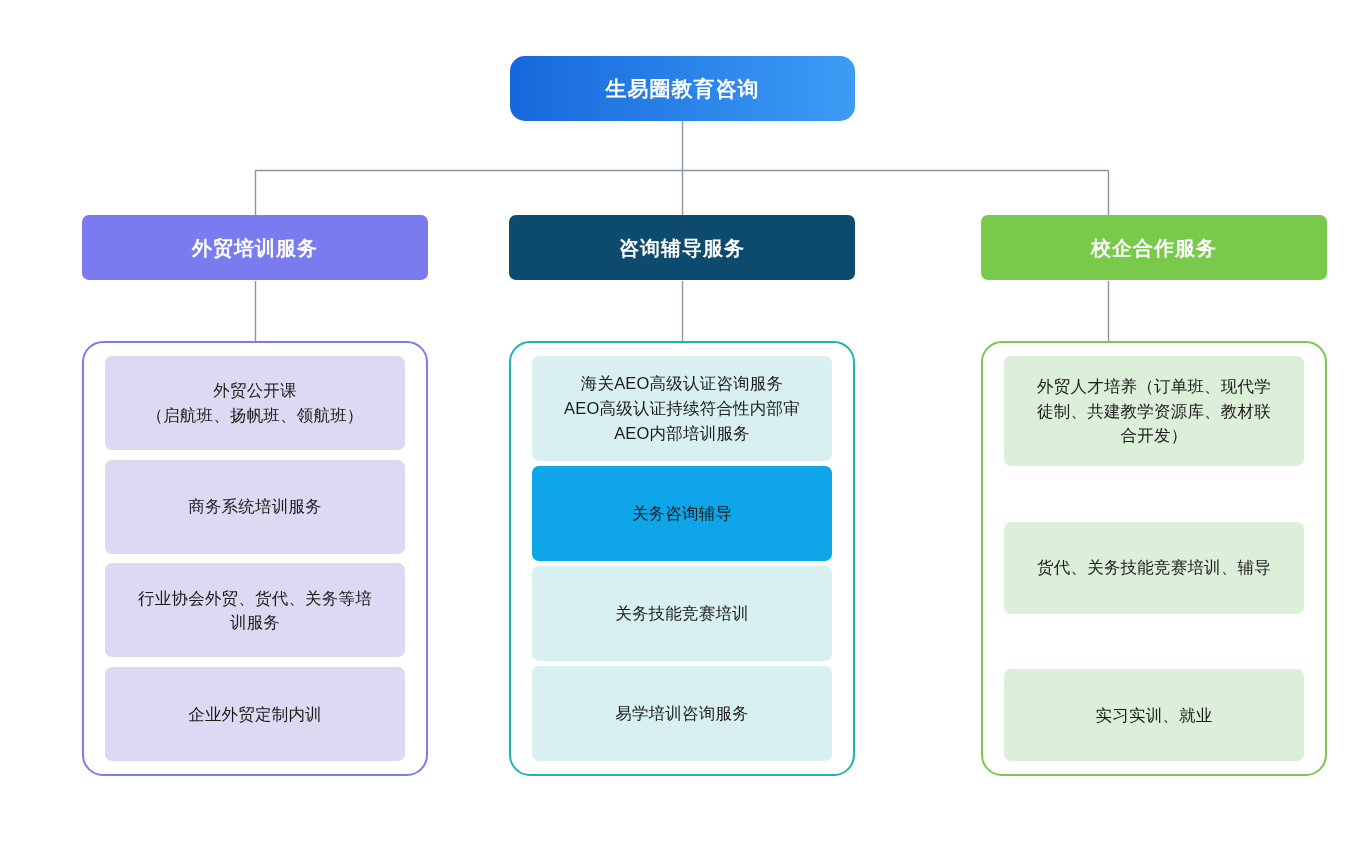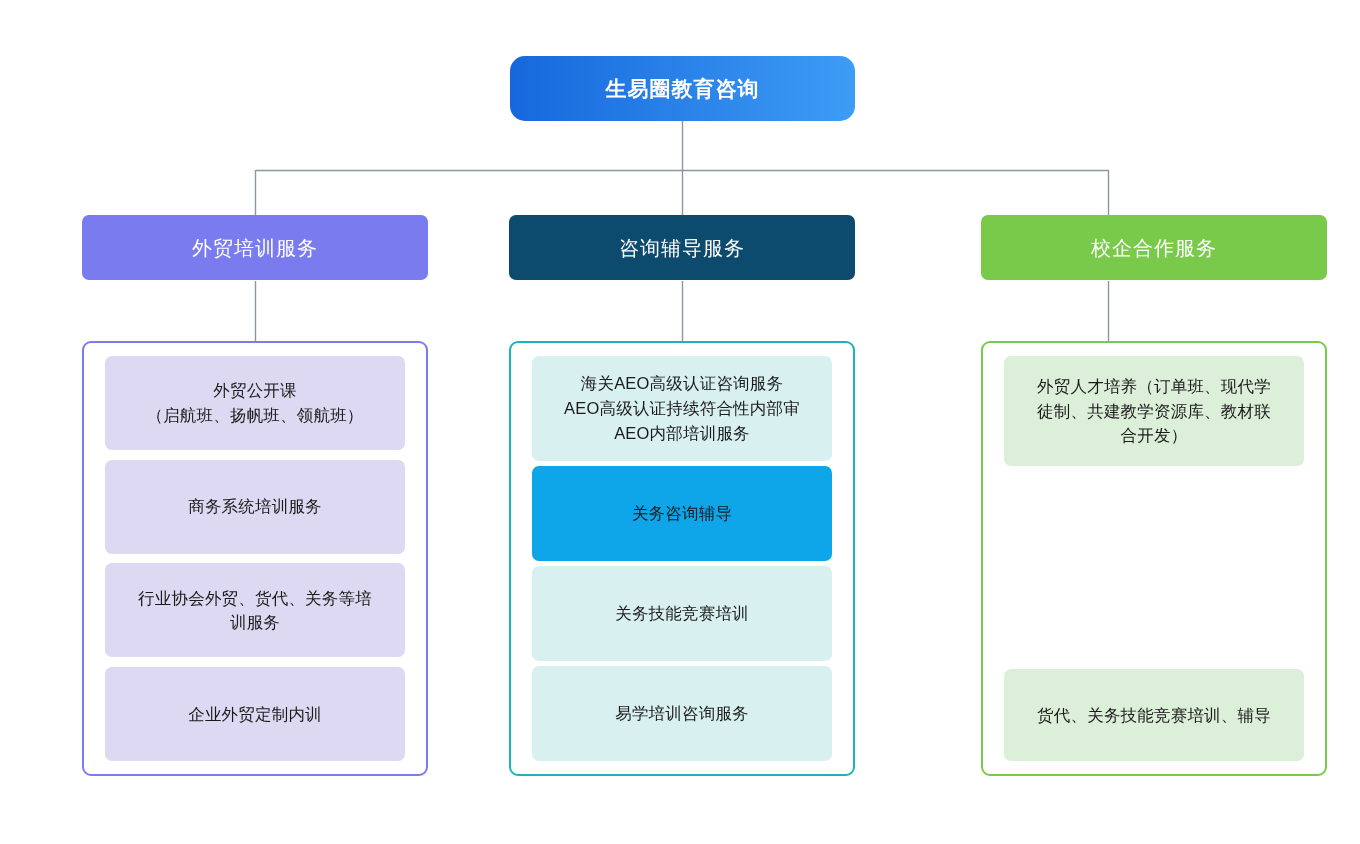--- a/index.html
+++ b/index.html
@@ -67,32 +67,32 @@
     height: 65px;
     border-radius: 7px;
     display: flex;
     align-items: center;
     justify-content: center;
     box-sizing: border-box;
   }
   .col-header .header-title {
     color: #ffffff;
     font-size: 20px;
-    font-weight: normal;
+    font-weight: bold;
     letter-spacing: 1px;
     line-height: 1.2;
   }
 
   .col-body {
     position: absolute;
     top: 126px;
     left: 0;
     width: 346px;
     height: 435px;
-    border-radius: 9px;
+    border-radius: 21px;
     border-style: solid;
     border-width: 2px;
     box-sizing: border-box;
     padding: 13px 21px;
     display: flex;
     flex-direction: column;
     justify-content: space-between;
     background: #ffffff;
   }
 
@@ -195,16 +195,19 @@
     </div>
     <div class="col-body" style="border-color: rgb(121, 202, 75);">
       <div class="leaf-item tall" style="background: rgb(220, 239, 217);">
         <span class="leaf-text">外贸人才培养（订单班、现代学
 徒制、共建教学资源库、教材联
 合开发）</span>
       </div>
       <div class="leaf-item" style="background: rgb(220, 239, 217);">
         <span class="leaf-text">货代、关务技能竞赛培训、辅导</span>
       </div>
+      <div class="leaf-item" style="background: rgb(220, 239, 217);">
+        <span class="leaf-text">实习实训、就业</span>
+      </div>
     </div>
   </div>
 
 </div>
 
 </body></html>

